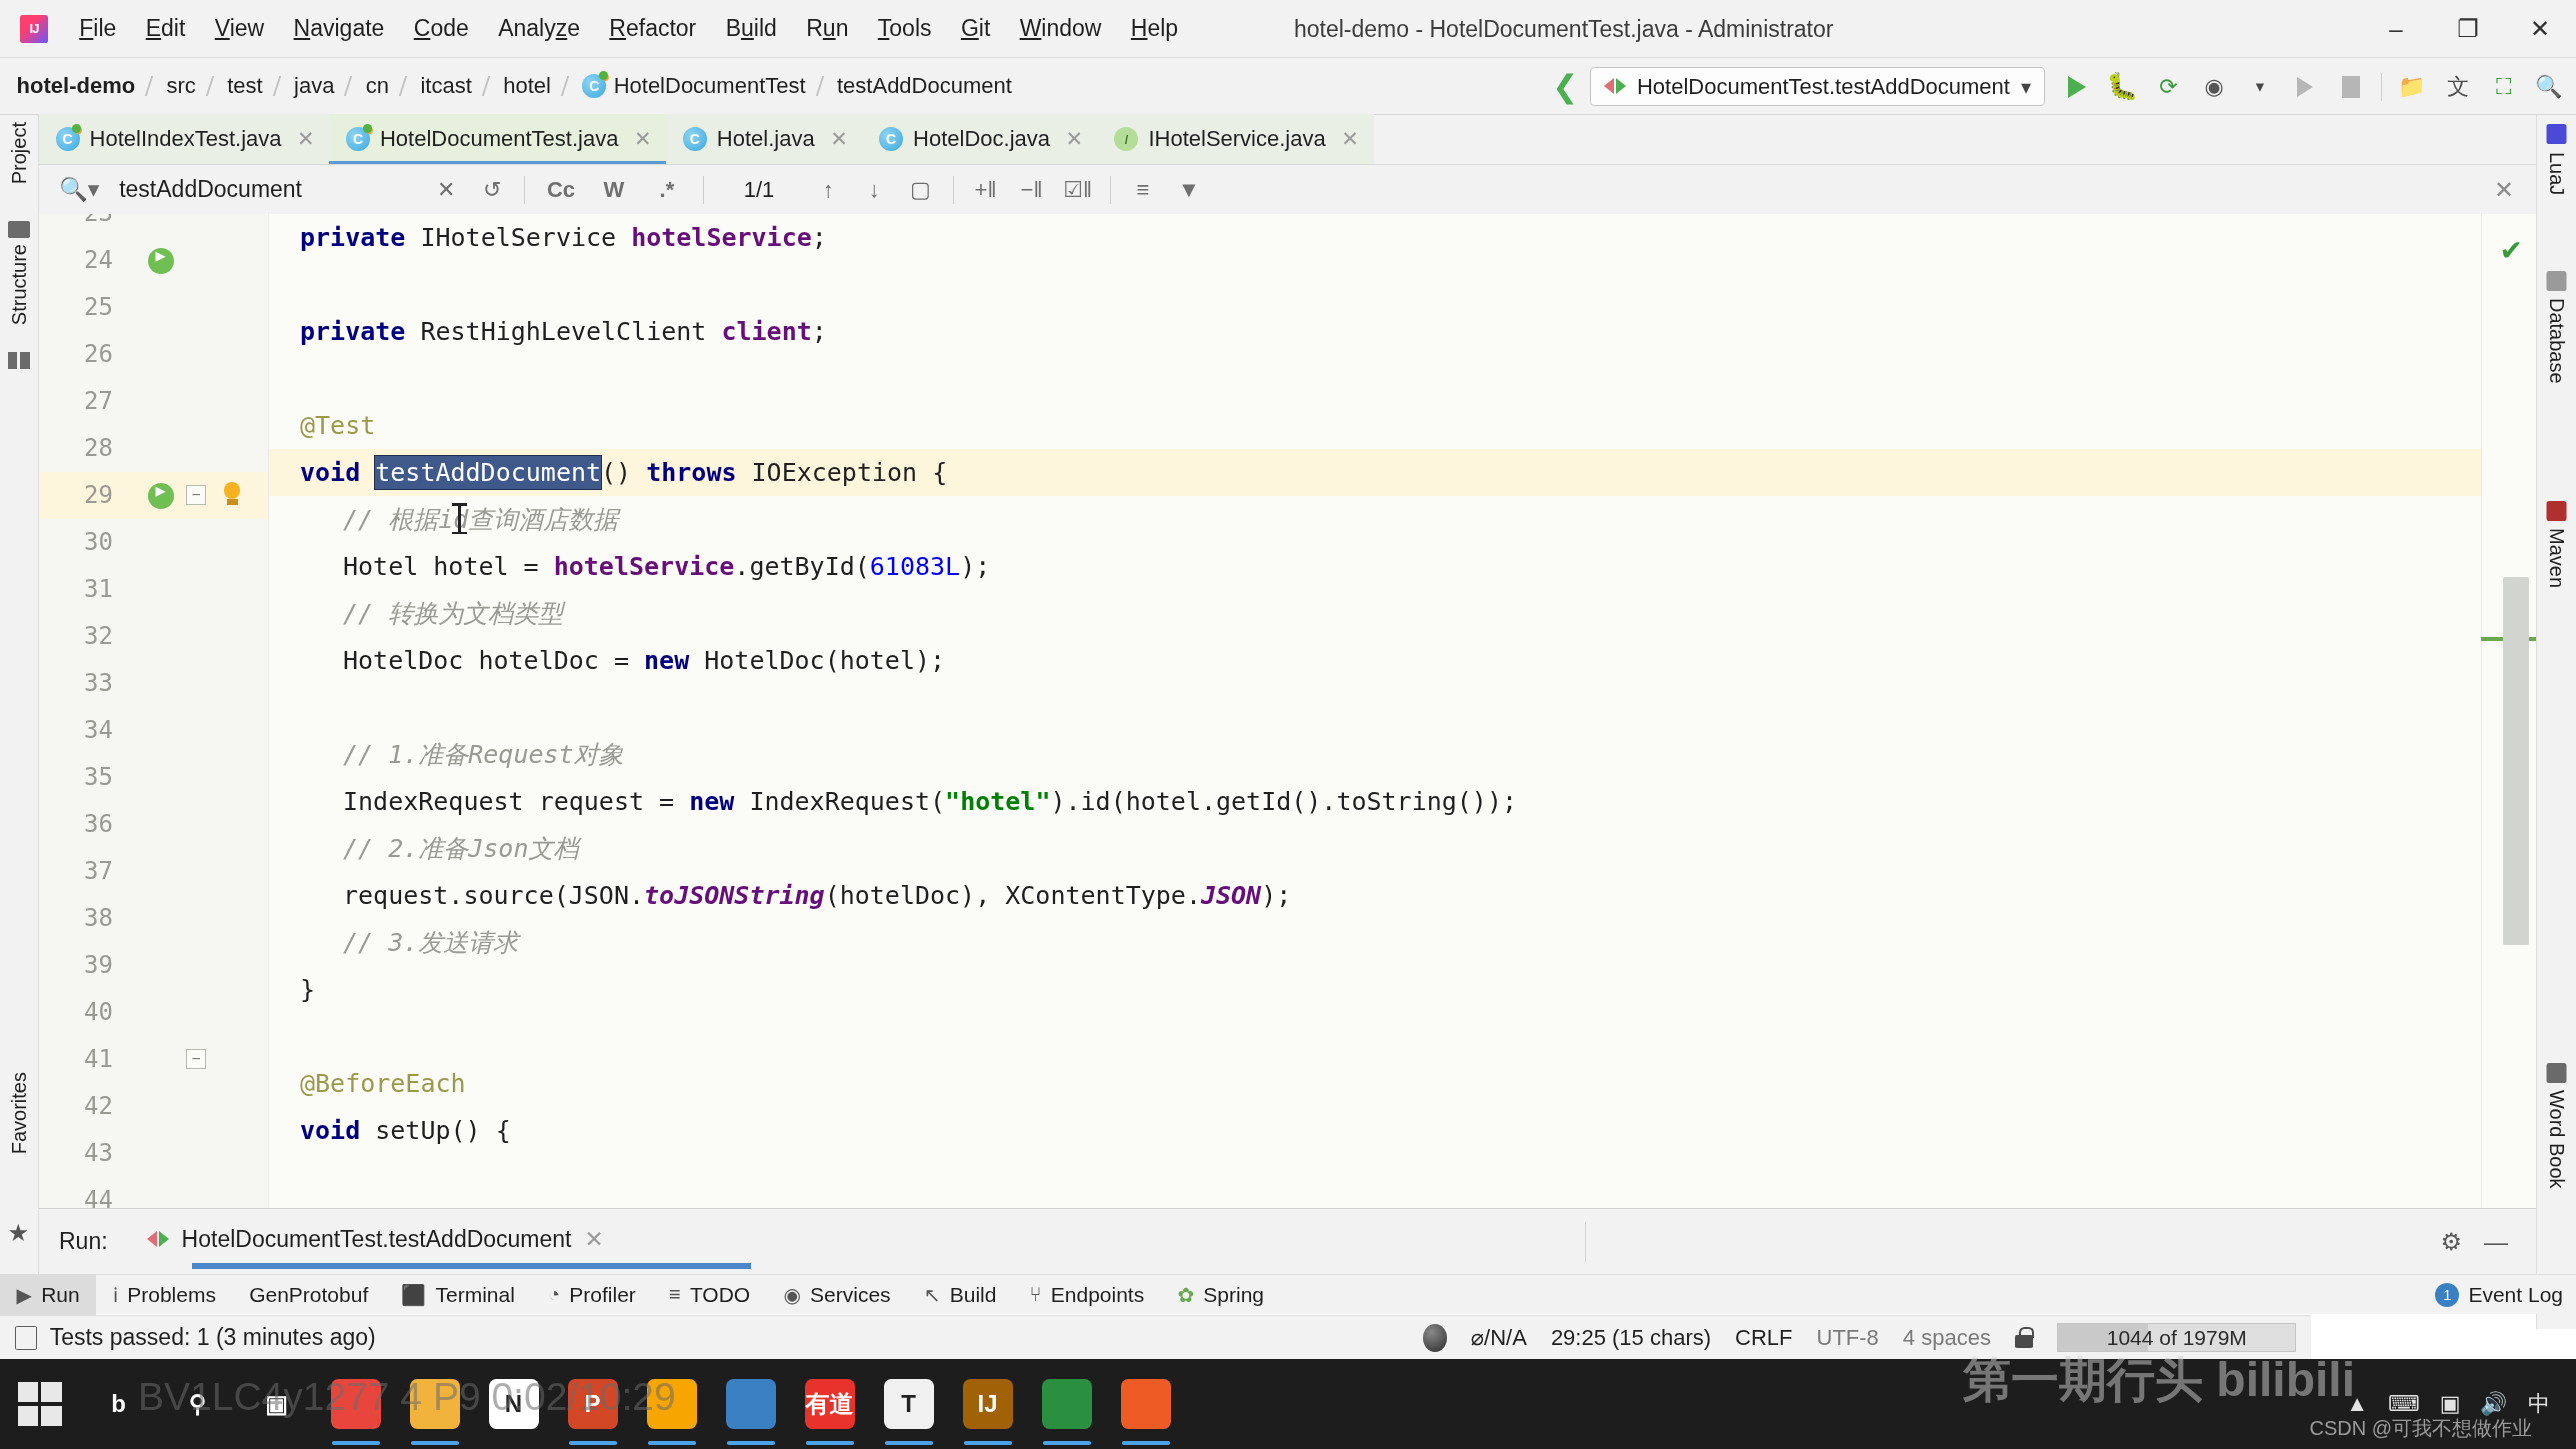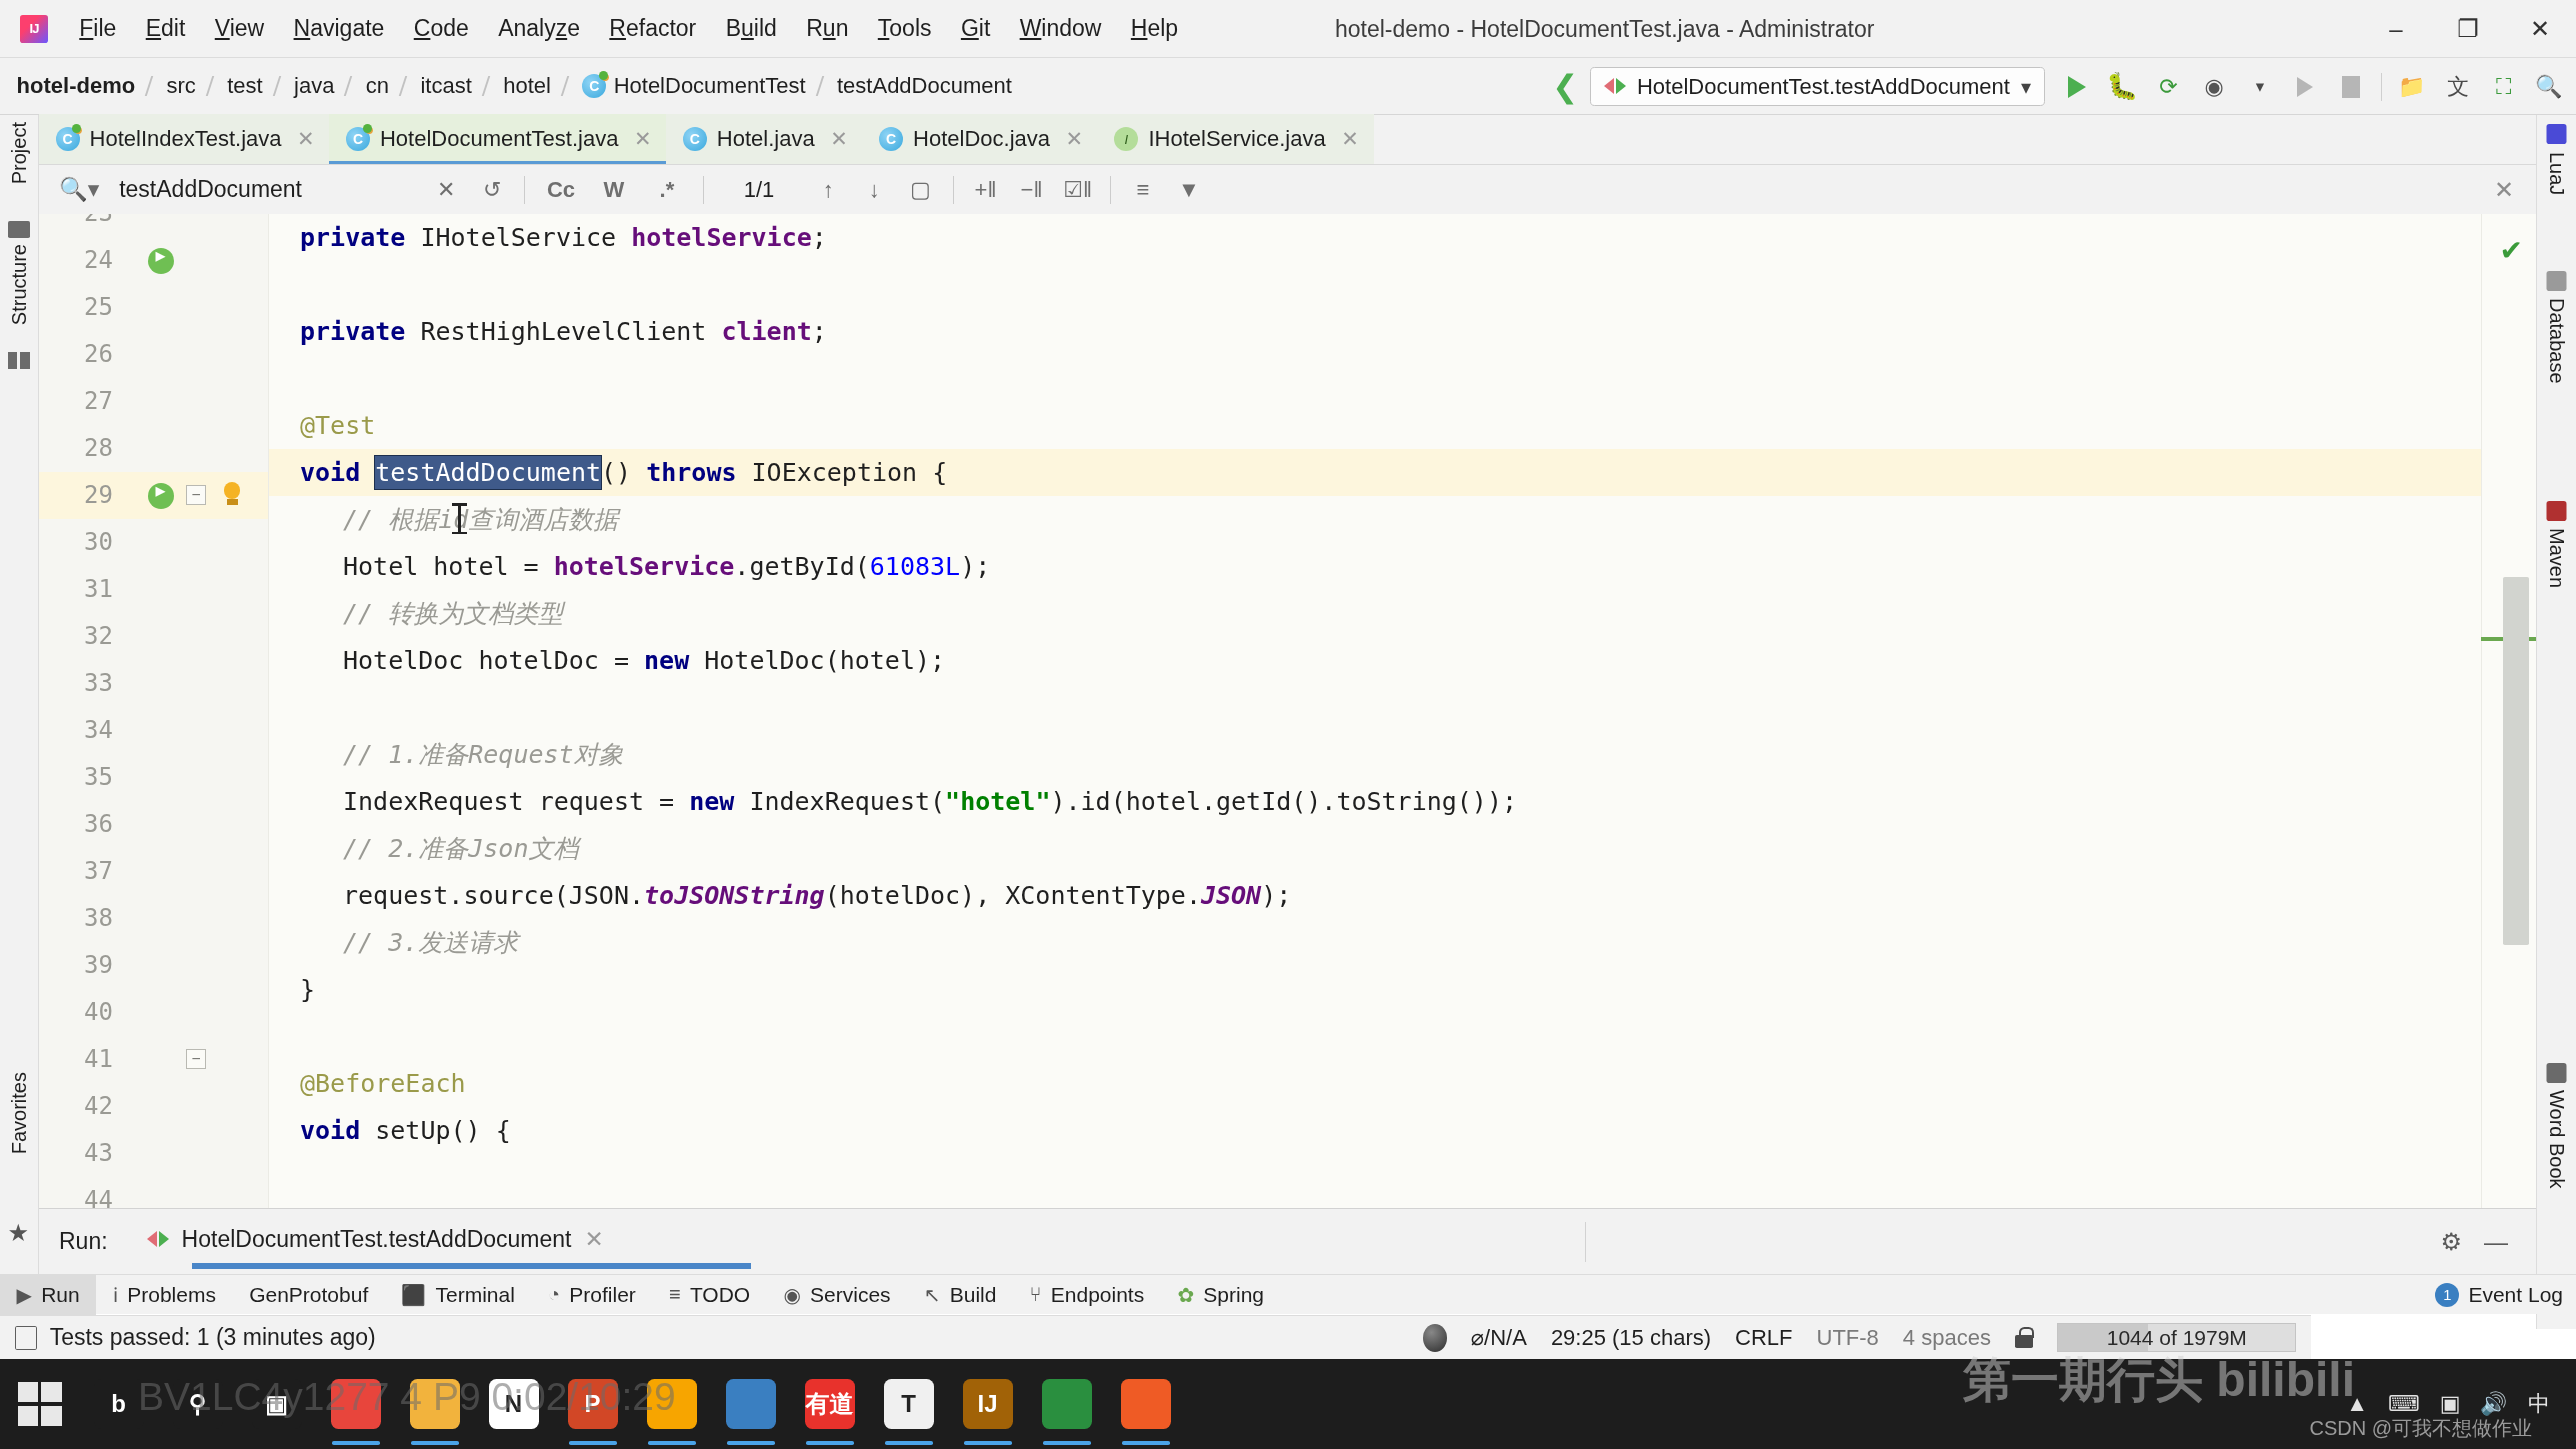--- a/index.html
+++ b/index.html
@@ -30,21 +30,21 @@
     display: flex; align-items: center; justify-content: center;
     letter-spacing: -0.9px;
   }
   .menubar { display: flex; align-items: center; gap: 0px; }
   .menu-item {
     font-size: 23px; color: #1f1f1f; padding: 3.7px 14.7px; cursor: default;
     white-space: nowrap;
   }
   .menu-item .mn { text-decoration: underline; }
   .win-title {
-    position: absolute; left: 1335px; top: 50%; transform: translateY(-50%);
+    position: absolute; left: 1294px; top: 50%; transform: translateY(-50%);
     font-size: 23px; color: #3c3c3c; white-space: nowrap;
   }
   .win-btns {
     position: absolute; right: 0; top: 0; height: 58px;
     display: flex; align-items: center;
   }
   .win-btn {
     width: 72px; height: 58px; display: flex; align-items: center; justify-content: center;
     font-size: 24px; color: #333; cursor: default;
   }

